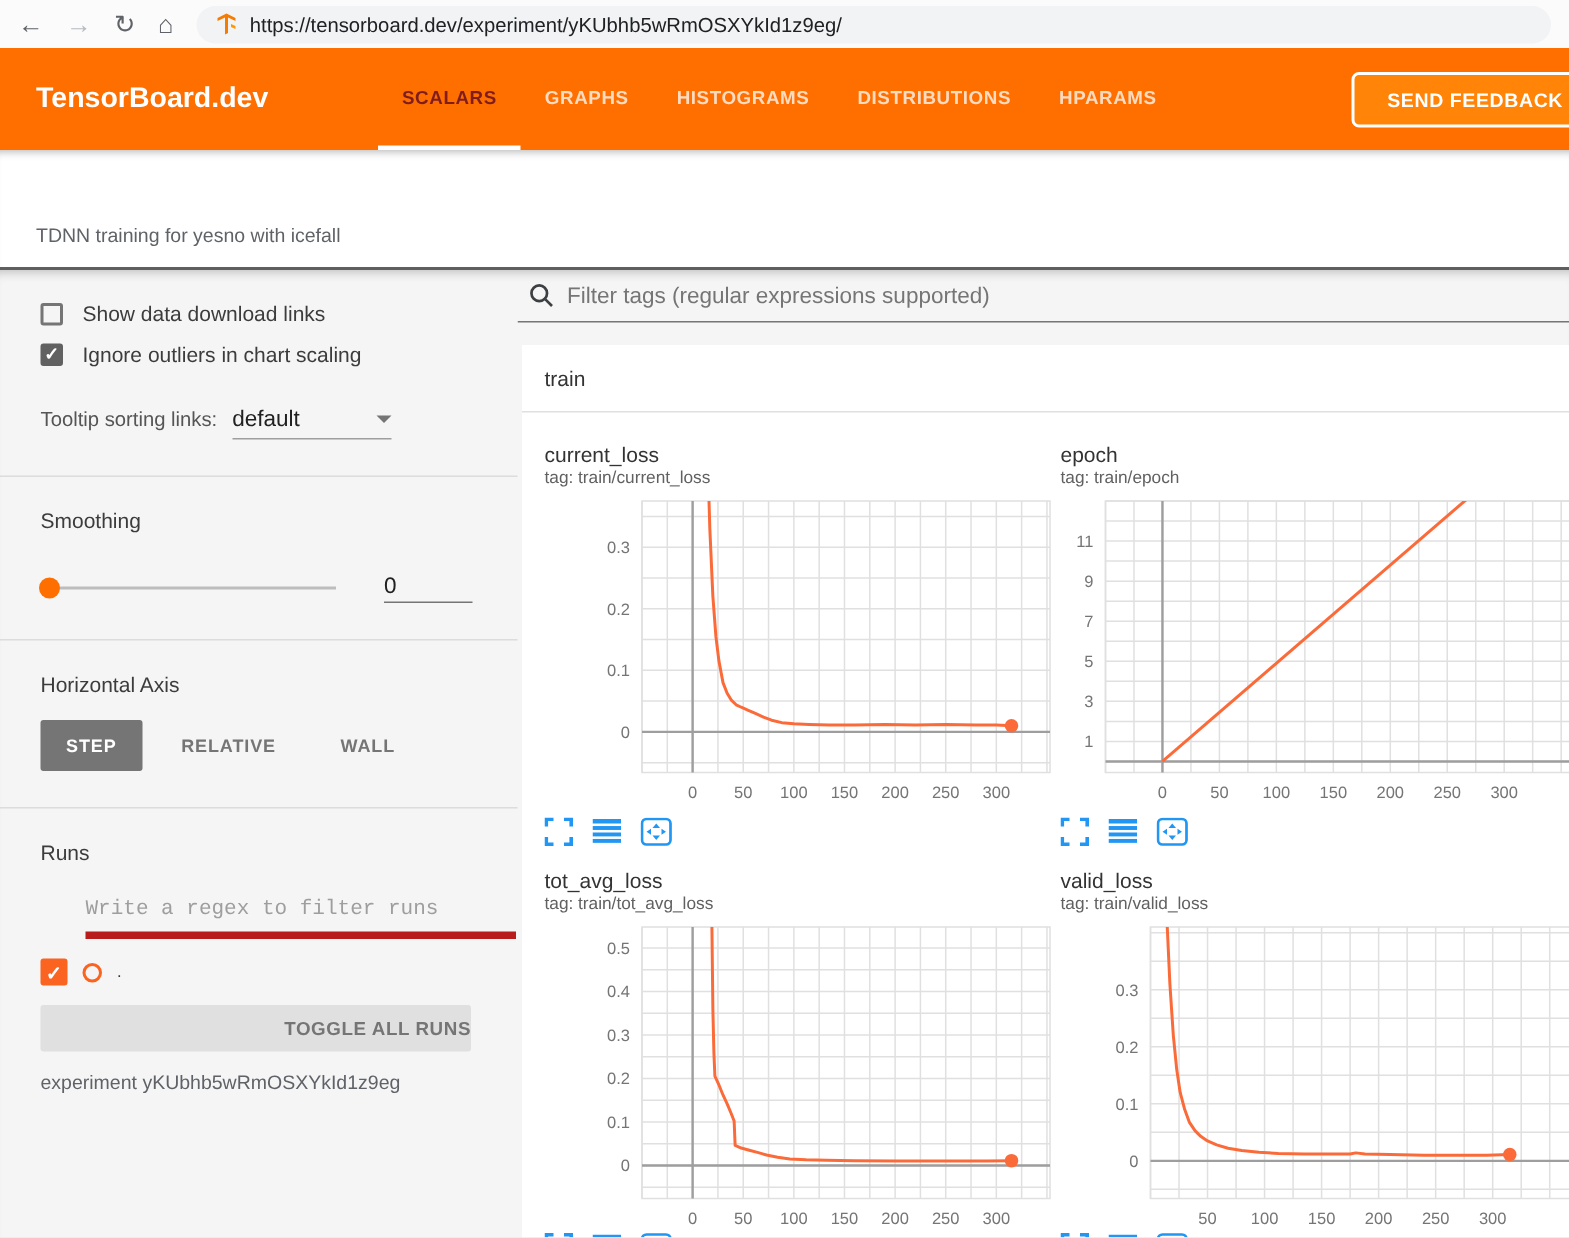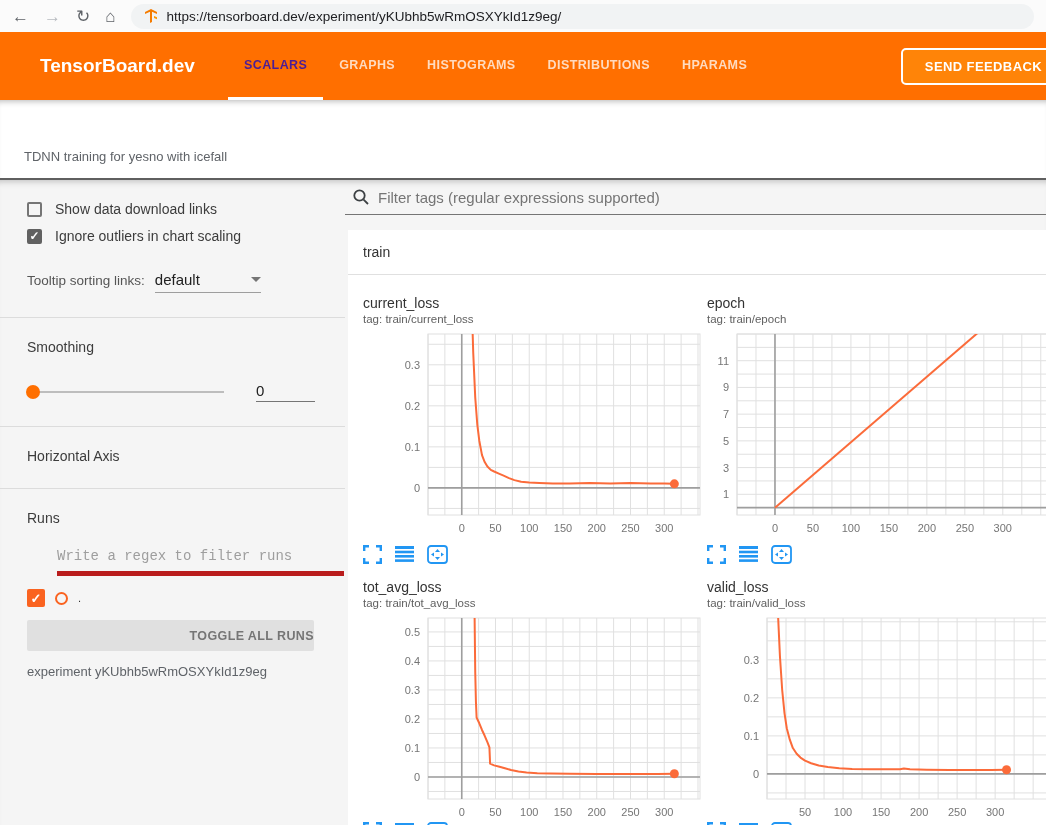--- a/index.html
+++ b/index.html
@@ -9,26 +9,26 @@
            --header:#ff6f00; --run:#fb6b3a; --run-check:#fa6320; --blue:#2196f3; }
 
   
   .browser-bar { height:32px; display:flex; align-items:center; background:#fbfbfb; padding:0 12px; gap:15px; }
   .nav-ic { font-size:17px; color:#5f6368; line-height:1; cursor:pointer; }
   .nav-ic.fwd { color:#b7bbc0; }
   .url-pill { flex:1; height:25px; background:#f1f3f4; border-radius:13px; display:flex; align-items:center; padding:0 12px; gap:8px; }
   .url-text { font-size:13.5px; color:#202124; white-space:nowrap; }
 
   
-  .app-header { height:68px; background:var(--header); display:flex; align-items:stretch; padding-left:40px; overflow:hidden; }
+  .app-header { height:68px; background:var(--header); display:flex; align-items:stretch; padding-left:24px; overflow:hidden;gap:40px; }
   .brand { align-self:center; width:188px; font-size:19px; font-weight:bold; color:#fff; }
   .tabs { display:flex; align-items:stretch; }
   .tab { display:flex; align-items:center; padding:0 16px; font-size:12.5px; font-weight:bold; letter-spacing:.4px;
          color:rgba(255,255,255,.75); border-bottom:3px solid transparent; cursor:pointer; }
-  .tab.active { color:#4c1d95; border-bottom-color:#fff; }
+  .tab.active { color:#7f1d1d; border-bottom-color:#fff; }
   .feedback-btn { margin-left:auto; margin-right:-20px; align-self:center; height:37px; padding:0 22px;
                   background:#ff8408; border:2px solid #fff; border-radius:5px; color:#fff;
                   font-size:13px; font-weight:bold; letter-spacing:.4px; font-family:inherit; cursor:pointer; white-space:nowrap; }
 
   
   .subheader { height:80px; background:#fff; border-bottom:2px solid #5f5f5f; display:flex; align-items:flex-end;
                padding:0 0 14px 24px; font-size:13px; color:#5f6368;
                box-shadow: inset 0 6px 6px -5px rgba(0,0,0,.3); }
 
   
@@ -144,20 +144,25 @@
         <div class="slider-row">
           <div class="slider-track">
             <div class="slider-dot"></div>
           </div>
           <div class="slider-value">0</div>
         </div>
       </div>
 
       <div class="sb-section">
         <div class="sb-label">Horizontal Axis</div>
+        <div class="seg-row">
+          <button class="seg-btn active">STEP</button>
+          <button class="seg-btn">RELATIVE</button>
+          <button class="seg-btn">WALL</button>
+        </div>
       </div>
 
       <div class="sb-section">
         <div class="sb-label">Runs</div>
         <input class="runs-input" placeholder="Write a regex to filter runs" style="">
         <div class="run-row">
           <span class="run-checkbox"></span>
           <span class="run-circle"></span>
           <span class="run-name">.</span>
         </div>

